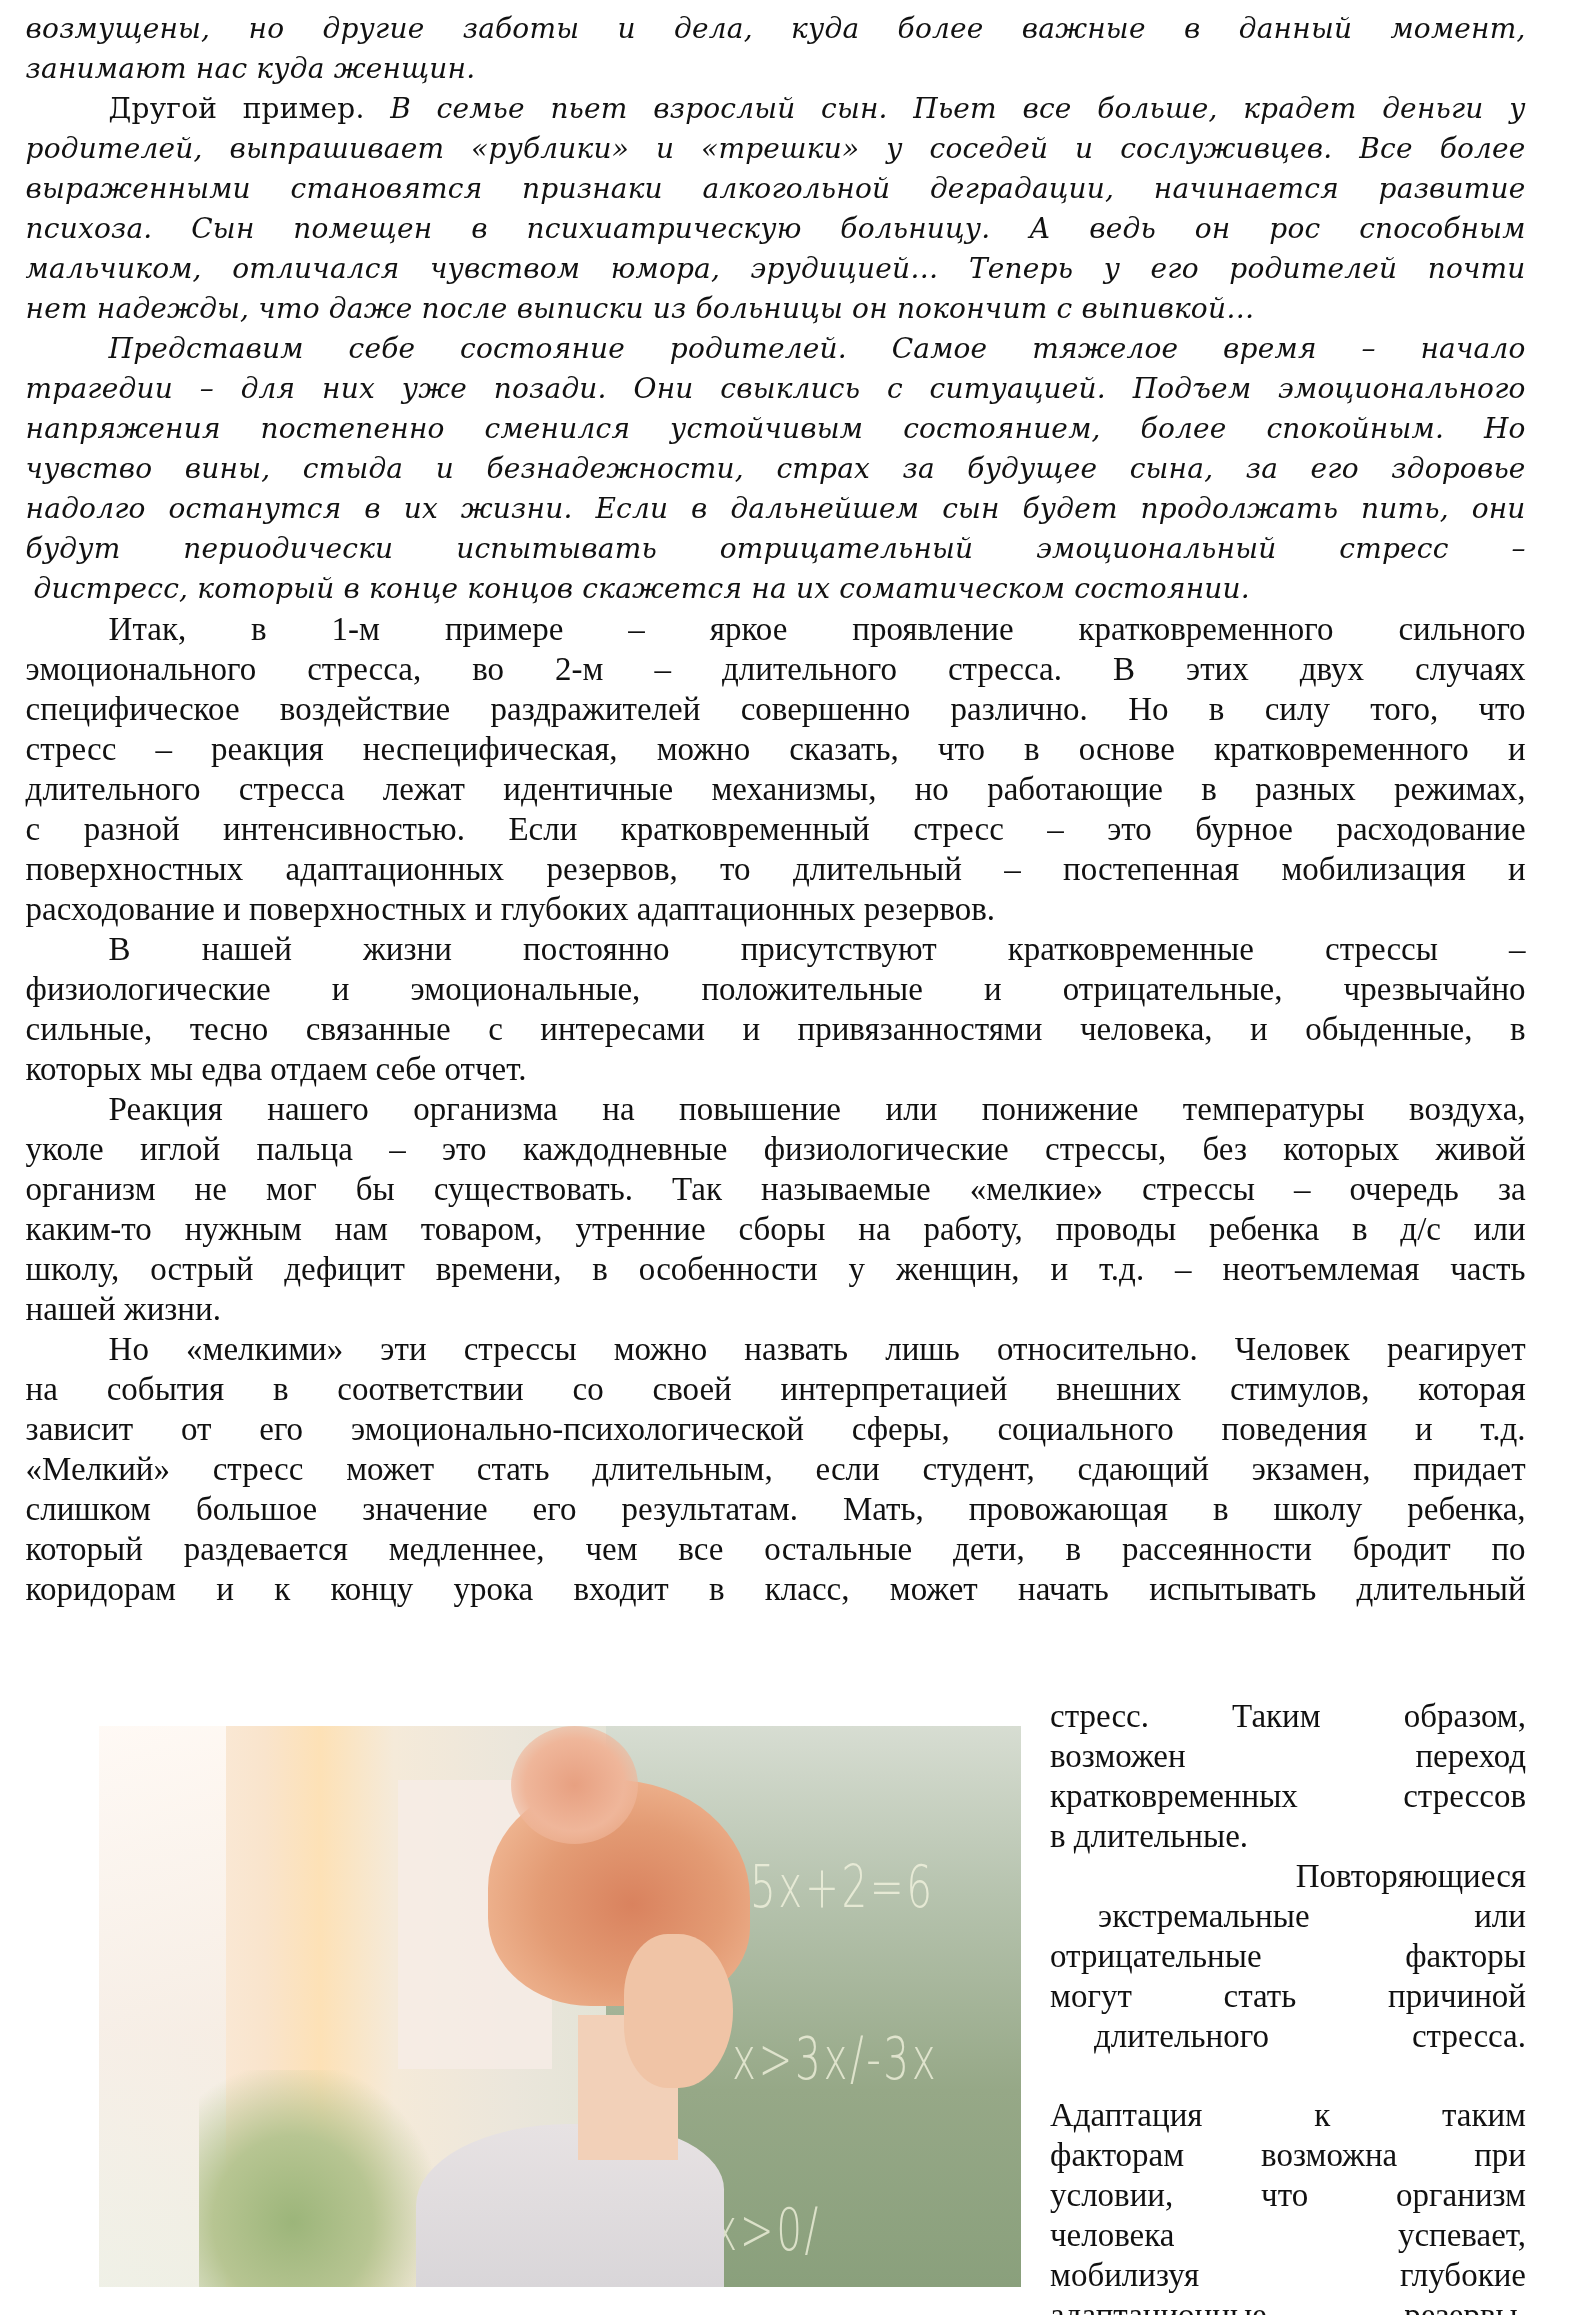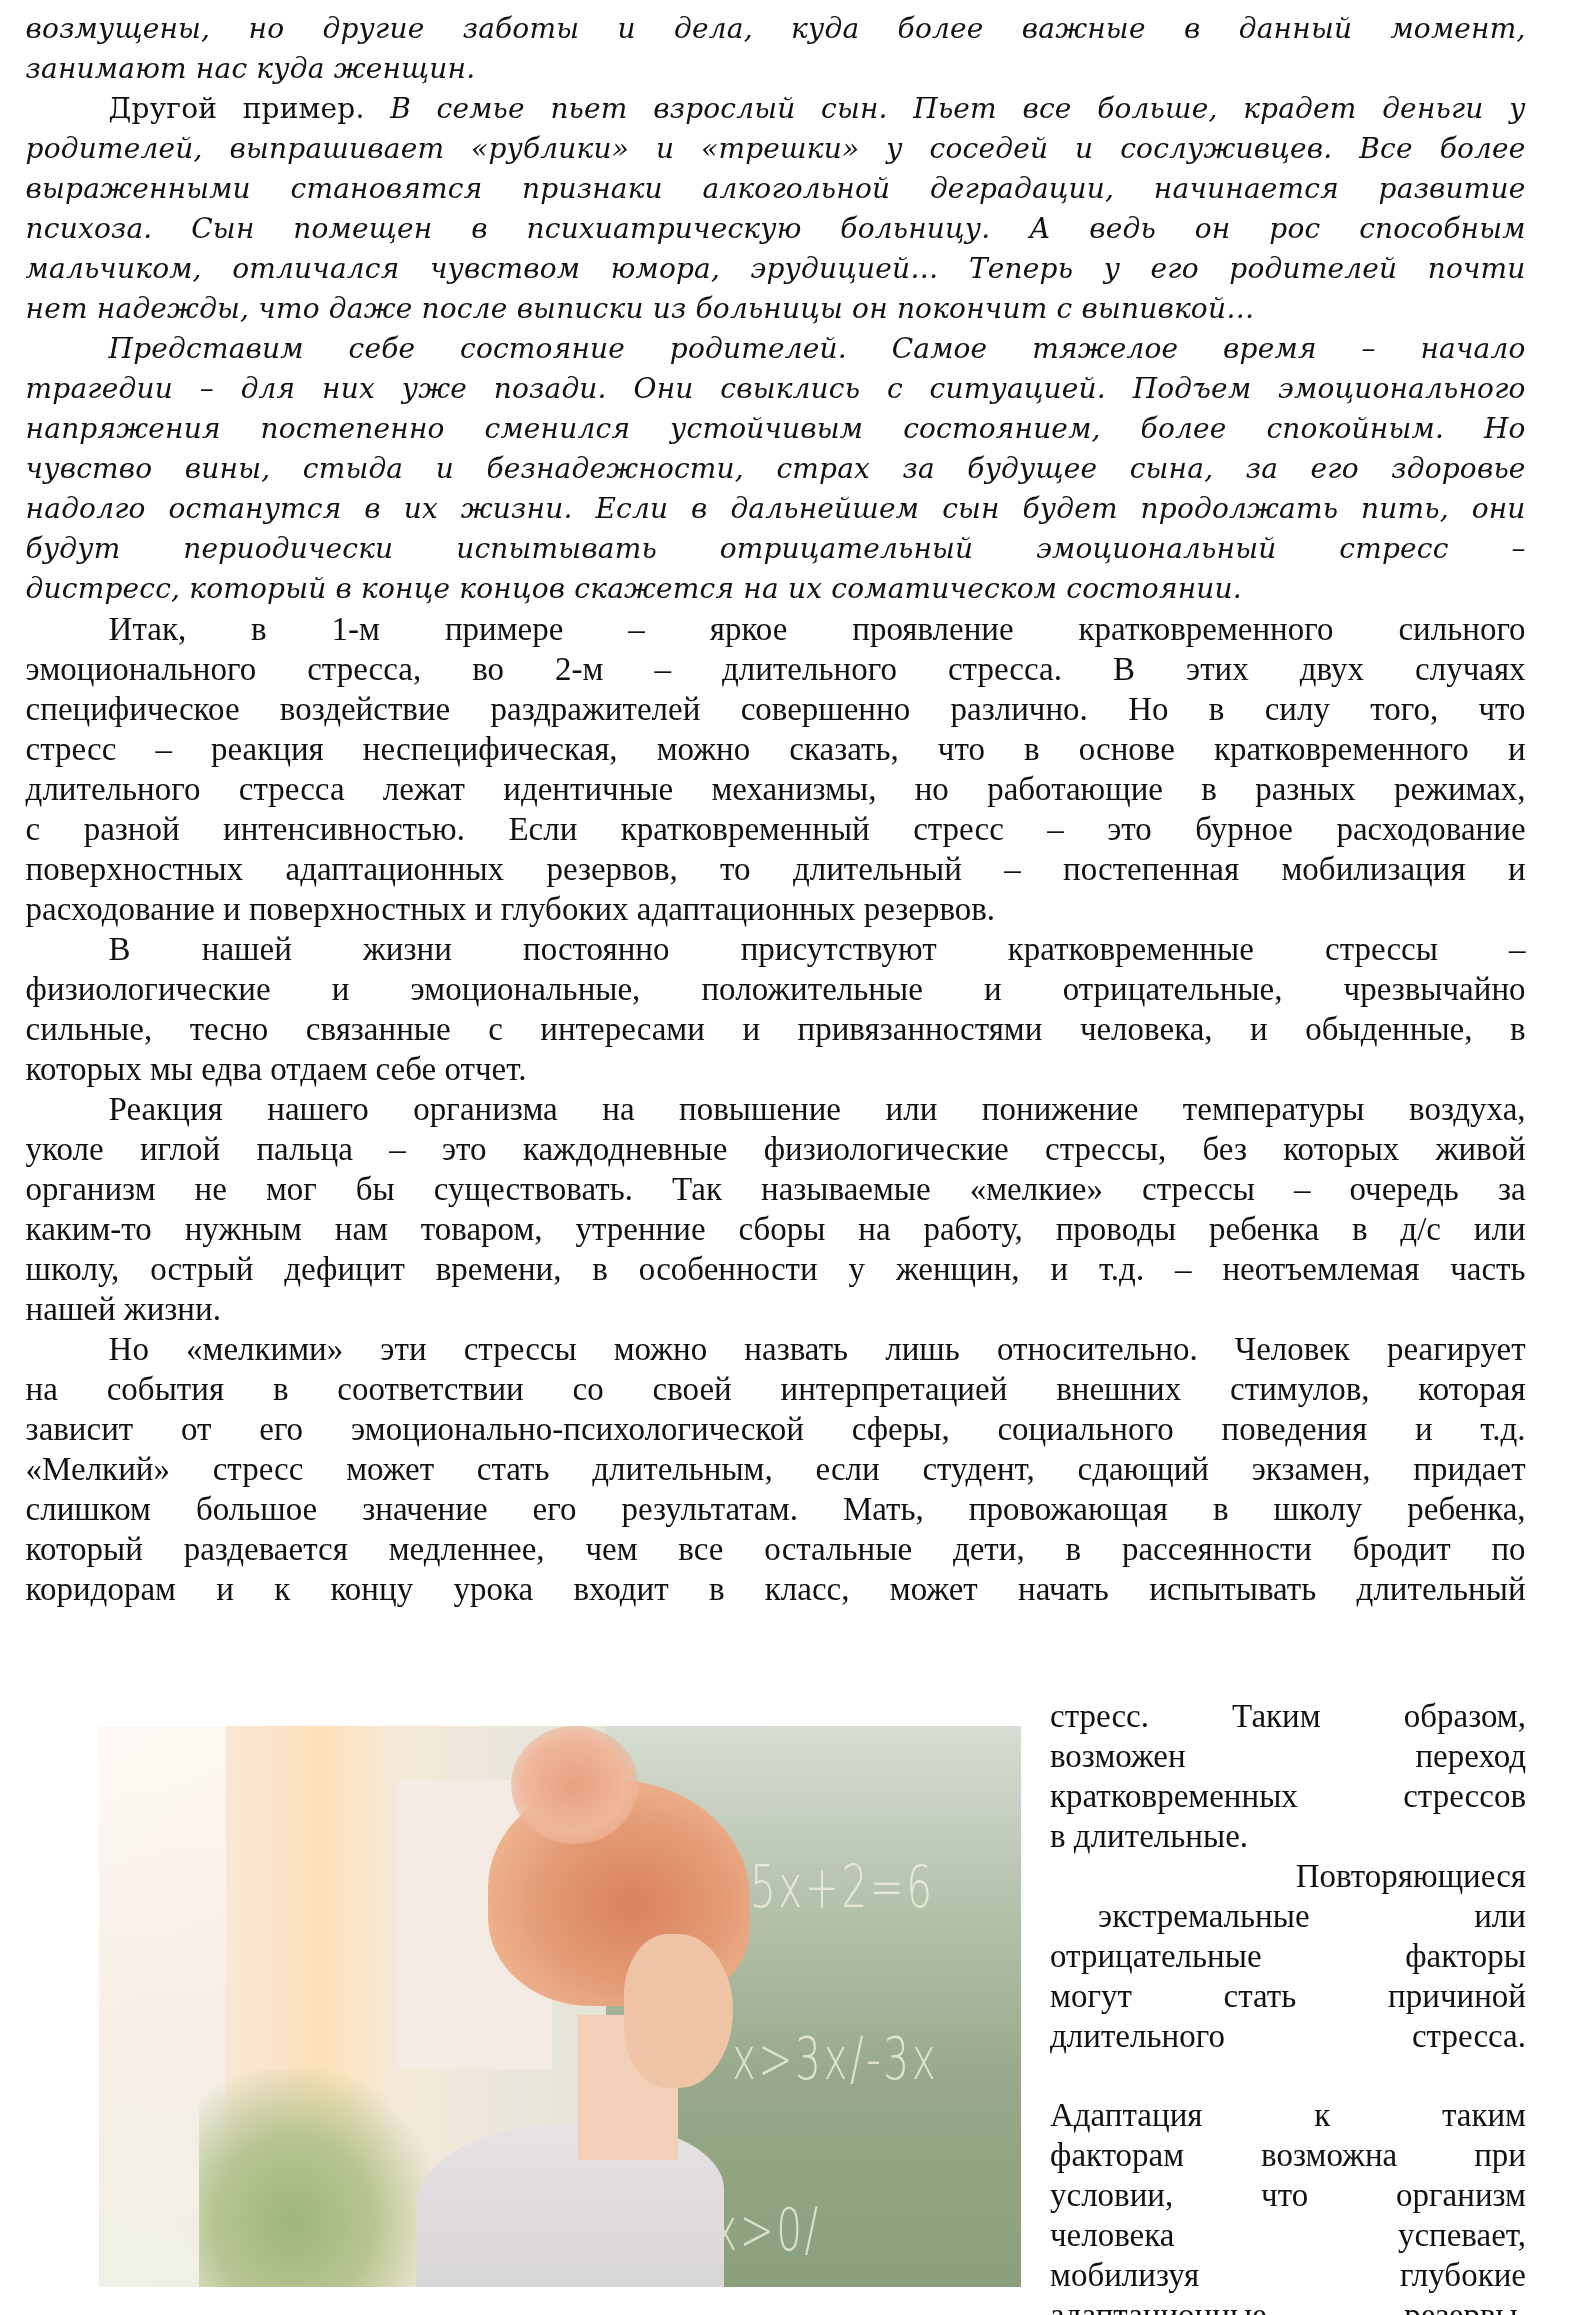--- a/index.html
+++ b/index.html
@@ -48,21 +48,21 @@
       <div class="line it" style="white-space: normal; text-align-last: justify;">выраженными становятся признаки алкогольной деградации, начинается развитие</div>
       <div class="line it" style="white-space: normal; text-align-last: justify;">психоза. Сын помещен в психиатрическую больницу. А ведь он рос способным</div>
       <div class="line it" style="white-space: normal; text-align-last: justify;">мальчиком, отличался чувством юмора, эрудицией… Теперь у его родителей почти</div>
       <div class="line it last" style="white-space: normal;">нет надежды, что даже после выписки из больницы он покончит с выпивкой…</div>
       <div class="line it indent" style="white-space: normal; text-align-last: justify;">Представим себе состояние родителей. Самое тяжелое время – начало</div>
       <div class="line it" style="white-space: normal; text-align-last: justify;">трагедии – для них уже позади. Они свыклись с ситуацией. Подъем эмоционального</div>
       <div class="line it" style="white-space: normal; text-align-last: justify;">напряжения постепенно сменился устойчивым состоянием, более спокойным. Но</div>
       <div class="line it" style="white-space: normal; text-align-last: justify;">чувство вины, стыда и безнадежности, страх за будущее сына, за его здоровье</div>
       <div class="line it" style="white-space: normal; text-align-last: justify;">надолго останутся в их жизни. Если в дальнейшем сын будет продолжать пить, они</div>
       <div class="line it" style="white-space: normal; text-align-last: justify;">будут периодически испытывать отрицательный эмоциональный стресс –</div>
-      <div class="line it last" style="white-space: normal;">дистресс, который в конце концов скажется на их соматическом состоянии.</div>
+      <div class="line it last" style="white-space: normal; margin-left: 8px;">дистресс, который в конце концов скажется на их соматическом состоянии.</div>
       <div class="line indent" style="white-space: normal; text-align-last: justify;">Итак, в 1-м примере – яркое проявление кратковременного сильного</div>
       <div class="line" style="white-space: normal; text-align-last: justify;">эмоционального стресса, во 2-м – длительного стресса. В этих двух случаях</div>
       <div class="line" style="white-space: normal; text-align-last: justify;">специфическое воздействие раздражителей совершенно различно. Но в силу того, что</div>
       <div class="line" style="white-space: normal; text-align-last: justify;">стресс – реакция неспецифическая, можно сказать, что в основе кратковременного и</div>
       <div class="line" style="white-space: normal; text-align-last: justify;">длительного стресса лежат идентичные механизмы, но работающие в разных режимах,</div>
       <div class="line" style="white-space: normal; text-align-last: justify;">с разной интенсивностью. Если кратковременный стресс – это бурное расходование</div>
       <div class="line" style="white-space: normal; text-align-last: justify;">поверхностных адаптационных резервов, то длительный – постепенная мобилизация и</div>
       <div class="line last" style="white-space: normal;">расходование и поверхностных и глубоких адаптационных резервов.</div>
       <div class="line indent" style="white-space: normal; text-align-last: justify;">В нашей жизни постоянно присутствуют кратковременные стрессы –</div>
       <div class="line" style="white-space: normal; text-align-last: justify;">физиологические и эмоциональные, положительные и отрицательные, чрезвычайно</div>
@@ -100,21 +100,21 @@
 
   <div class="side" id="side">
       <div class="line" style="white-space: normal; text-align-last: justify;">стресс. Таким образом,</div>
       <div class="line" style="white-space: normal; text-align-last: justify;">возможен переход</div>
       <div class="line" style="white-space: normal; text-align-last: justify;">кратковременных стрессов</div>
       <div class="line last" style="white-space: normal;">в длительные.</div>
       <div class="line indent-far last" style="text-align: right; text-align-last: right; white-space: normal;">Повторяющиеся</div>
       <div class="line" style="white-space: normal; text-align-last: justify; margin-left: 48px;">экстремальные или</div>
       <div class="line" style="white-space: normal; text-align-last: justify;">отрицательные факторы</div>
       <div class="line" style="white-space: normal; text-align-last: justify;">могут стать причиной</div>
-      <div class="line" style="white-space: normal; text-align-last: justify;">длительного стресса.</div>
+      <div class="line" style="white-space: normal; text-align-last: justify; margin-left: 44px;">длительного стресса.</div>
       <div class="line" style="white-space: normal; text-align-last: justify; margin-top: 39px;">Адаптация к таким</div>
       <div class="line" style="white-space: normal; text-align-last: justify;">факторам возможна при</div>
       <div class="line" style="white-space: normal; text-align-last: justify;">условии, что организм</div>
       <div class="line" style="white-space: normal; text-align-last: justify;">человека успевает,</div>
       <div class="line" style="white-space: normal; text-align-last: justify;">мобилизуя глубокие</div>
       <div class="line" style="white-space: normal; text-align-last: justify;">адаптационные резервы,</div>
     </div>
 </div>
 
 

